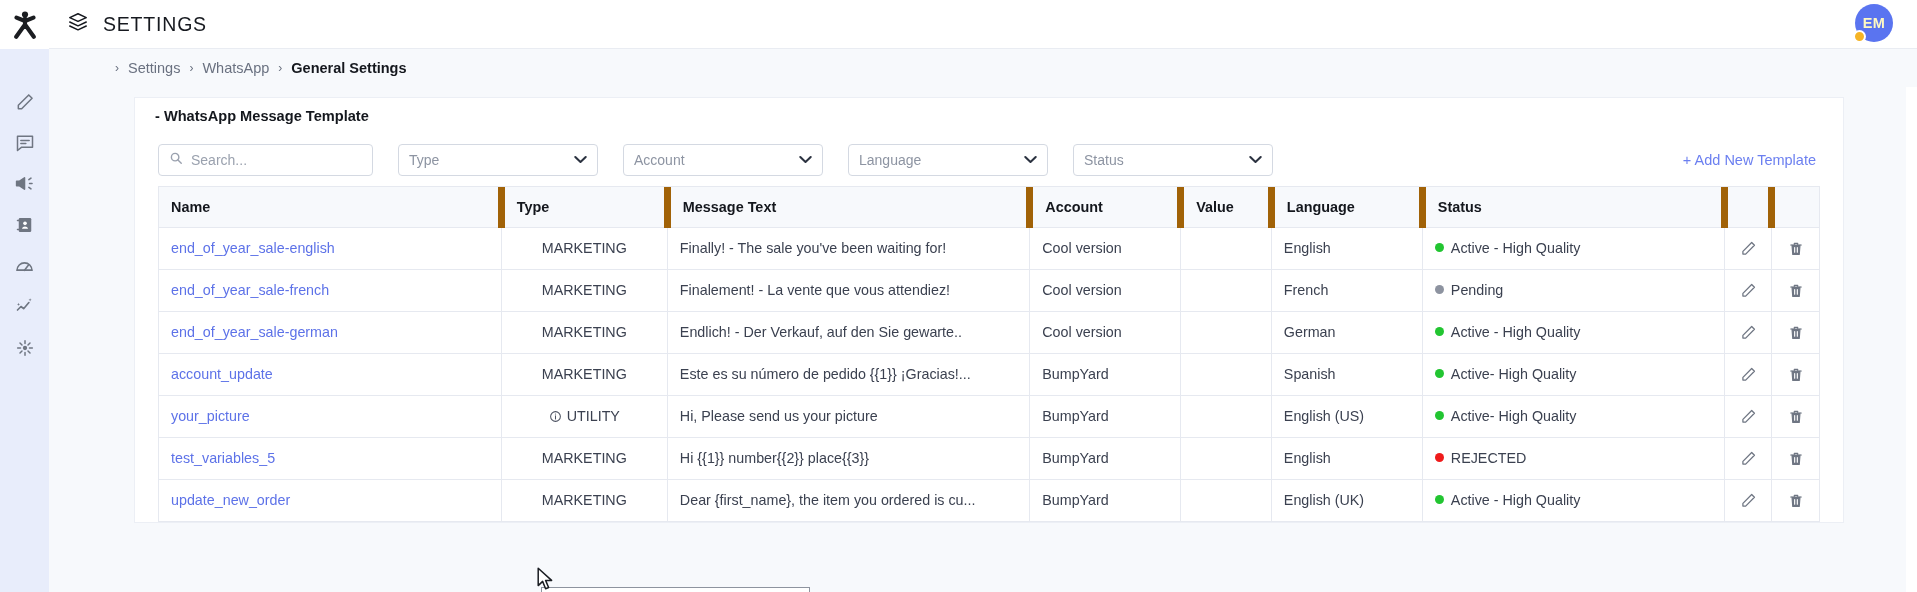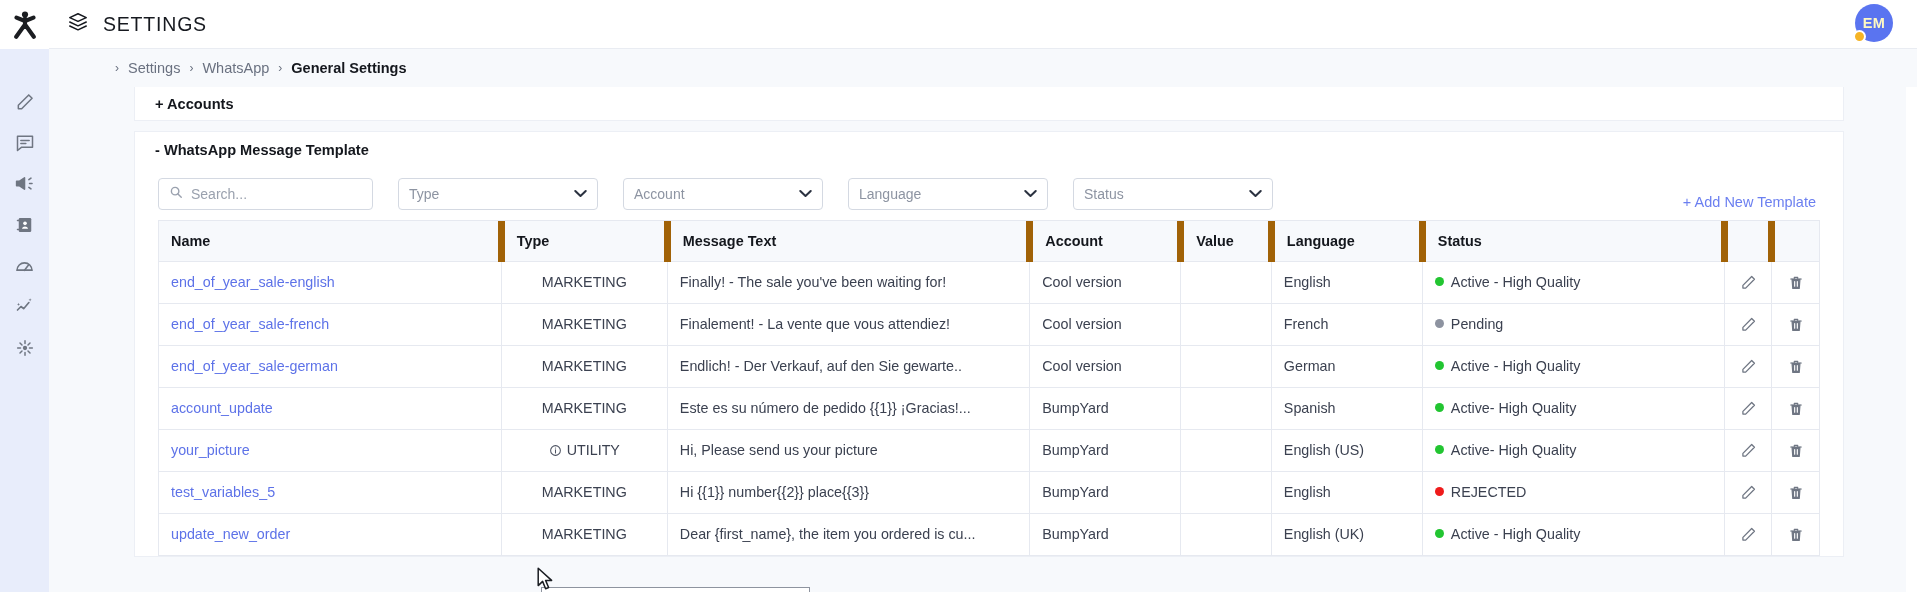--- a/index.html
+++ b/index.html
@@ -91,21 +91,21 @@
 
   .panel.tpl { padding: 0; border: 1px solid #eceff5; }
   .tpl-head {
     height: 36px; display: flex; align-items: center;
     padding-left: 20px;
     font-size: 14.6px; font-weight: 700; color: #14171d;
     cursor: pointer;
   }
 
   .filters {
-    display: flex; align-items: flex-end;
+    display: flex; align-items: center;
     padding: 10px 0 10px 0;
     margin: 0 23px;
     gap: 25px;
     position: relative;
   }
   .search-box {
     width: 215px; height: 32px;
     border: 1px solid #d4d9e2; border-radius: 4px;
     background: #fff;
     display: flex; align-items: center; gap: 8px; padding: 0 10px;
@@ -286,21 +286,20 @@
       <span class="crumb-sep">›</span>
       <span class="crumb">Settings</span>
       <span class="crumb-sep">›</span>
       <span class="crumb">WhatsApp</span>
       <span class="crumb-sep">›</span>
       <span class="crumb active">General Settings</span>
     </div>
 
     <div class="scroll-area">
 
-      <div class="panel acc">+ Accounts</div>
       <div class="gap"></div>
 
       <div class="panel tpl">
         <div class="tpl-head">- WhatsApp Message Template</div>
 
         <div class="filters">
           <div class="search-box">
             <span>
               <svg width="14" height="14" viewBox="0 0 24 24" fill="none" stroke="#9aa1ae" stroke-width="2.4" stroke-linecap="round">
                 <circle cx="10.5" cy="10.5" r="6.4"></circle>

